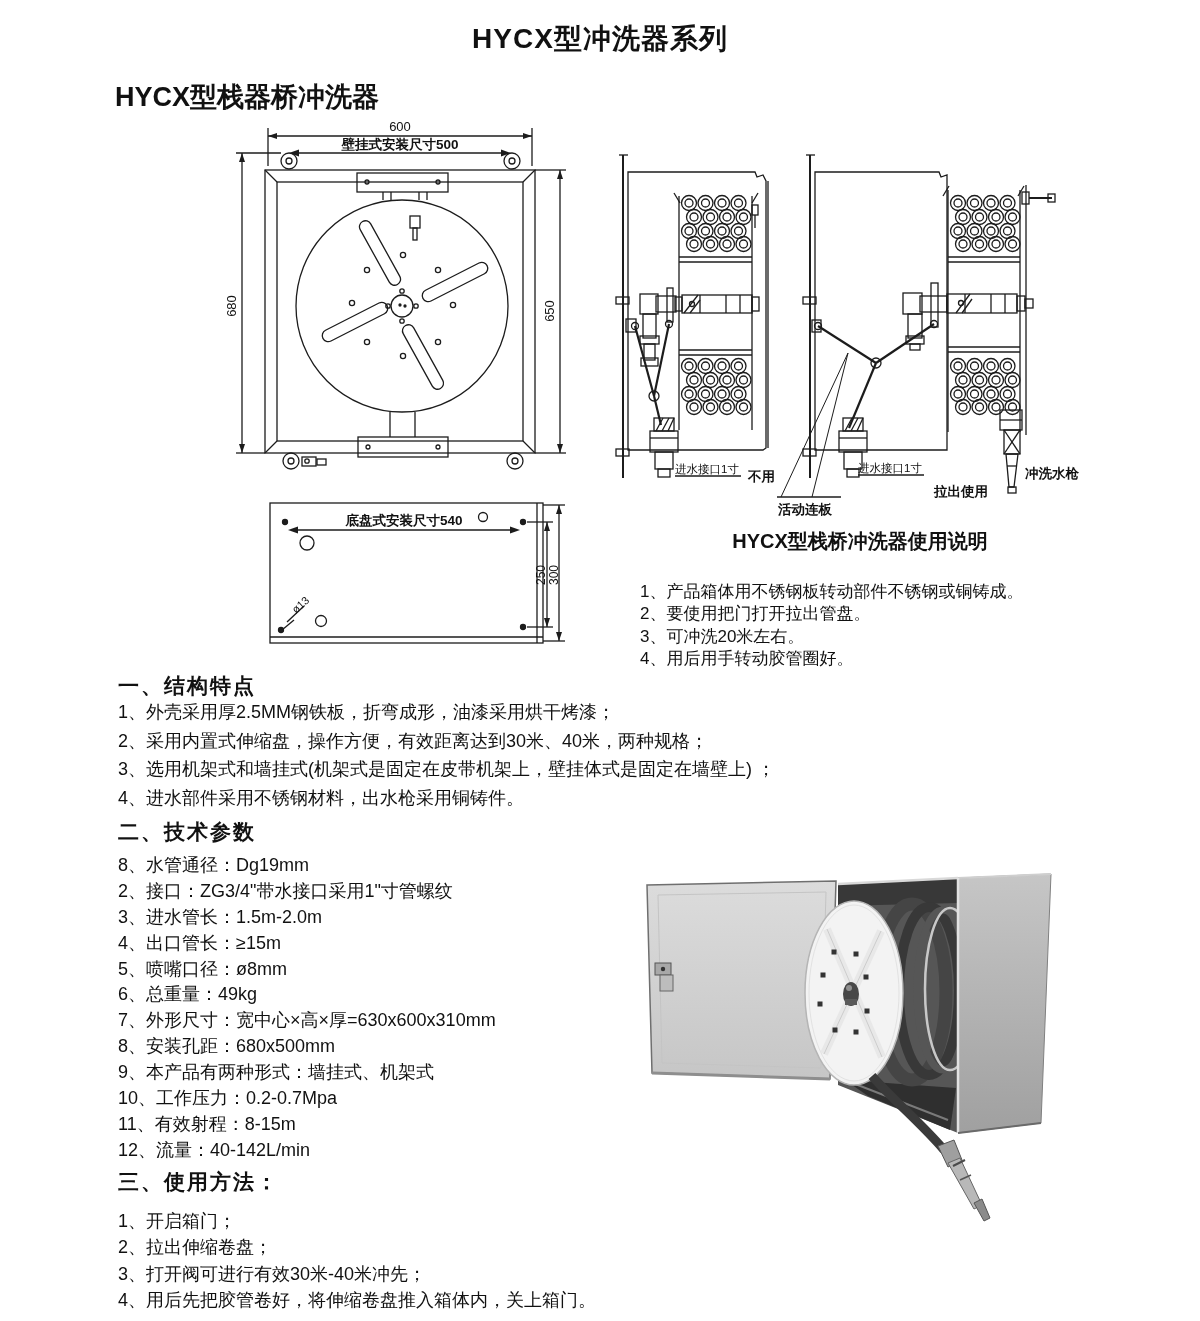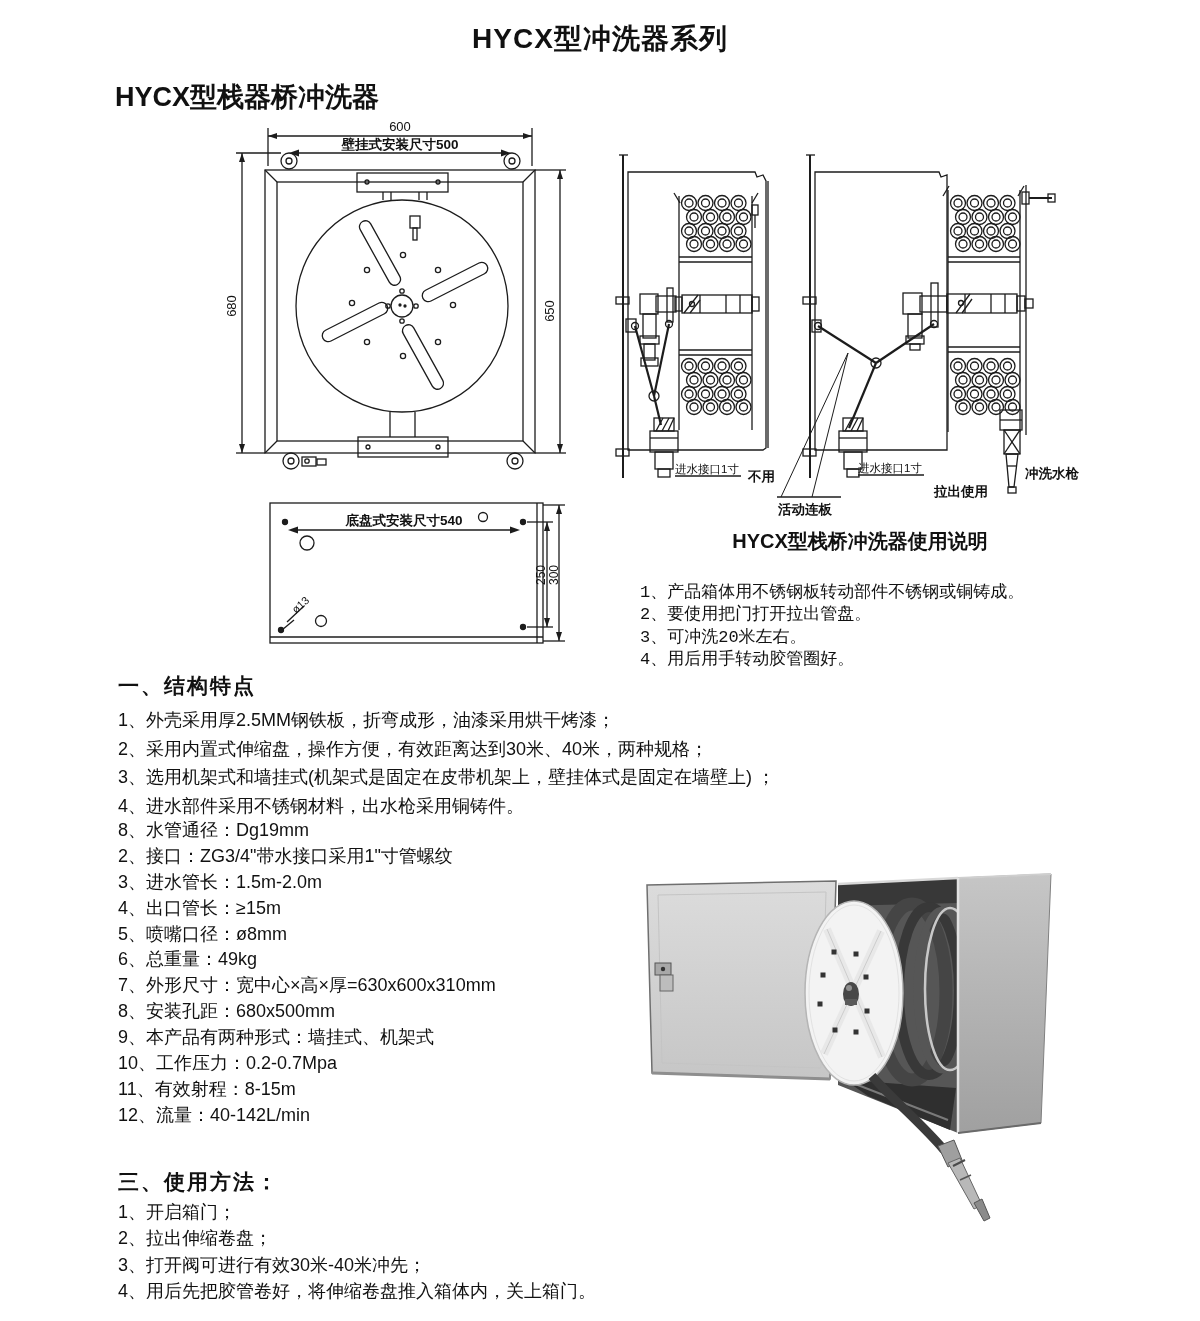--- a/index.html
+++ b/index.html
@@ -9,28 +9,28 @@
     overflow:hidden;
   }
   .abs { position:absolute; }
   #page-title { top:20px; left:0; width:1200px; text-align:center;
     font-size:28px; font-weight:bold; letter-spacing:1px; }
   #page-subtitle { top:79px; left:115px; font-size:27px; font-weight:bold;text-align:right; }
   #drawings-svg { left:0; top:0; }
   svg text { fill:#111; stroke:none; font-family:"Liberation Sans","DejaVu Sans",sans-serif; }
   .usage { left:640px; top:528px; width:450px; }
   .usage-heading { font-size:20px; font-weight:bold; text-align:center; width:440px; margin-bottom:2px; }
-  .usage-items { font-family:Liberation Mono, monospace; font-size:17px;margin-top:25px; }
+  .usage-items { font-family:Liberation Sans, sans-serif; font-size:17px;margin-top:25px; }
   .usage-items .item { height:22.4px; white-space:nowrap; }
   .section { left:118px; width:1060px; }
   #sec1 { top:672px; } #sec2 { top:818px; } #sec3 { top:1168px; }
   .sec-heading { font-size:21px; font-weight:bold; letter-spacing:2px; }
-  #sec1 .sec-heading { margin-bottom:8px; }
+  #sec1 .sec-heading { }
   #sec2 .sec-heading { margin-bottom:7px; }
-  #sec3 .sec-heading { margin-bottom:4px; }
+  #sec3 .sec-heading { margin-bottom:13px; }
   .sec-items { font-size:18px; }
   #sec1 .item { height:28.6px; }
   #sec2 .item { height:25.9px; }
   #sec3 .item { height:26.4px; }
   .item { white-space:nowrap; }
 </style>
 </head>
 <body>
 
 <div class="abs" id="page-title">HYCX型冲洗器系列</div>
@@ -400,20 +400,21 @@
   <div class="sec-heading">一、结构特点</div>
   <div class="sec-items">
     <div class="item">1、外壳采用厚2.5MM钢铁板，折弯成形，油漆采用烘干烤漆；</div>
     <div class="item">2、采用内置式伸缩盘，操作方便，有效距离达到30米、40米，两种规格；</div>
     <div class="item">3、选用机架式和墙挂式(机架式是固定在皮带机架上，壁挂体式是固定在墙壁上) ；</div>
     <div class="item">4、进水部件采用不锈钢材料，出水枪采用铜铸件。</div>
   </div>
 </div>
 
 <div class="abs section" id="sec2">
+  <div class="sec-heading">二、技术参数</div>
   <div class="sec-items">
     <div class="item">8、水管通径：Dg19mm</div>
     <div class="item">2、接口：ZG3/4"带水接口采用1"寸管螺纹</div>
     <div class="item">3、进水管长：1.5m-2.0m</div>
     <div class="item">4、出口管长：≥15m</div>
     <div class="item">5、喷嘴口径：ø8mm</div>
     <div class="item">6、总重量：49kg</div>
     <div class="item">7、外形尺寸：宽中心×高×厚=630x600x310mm</div>
     <div class="item">8、安装孔距：680x500mm</div>
     <div class="item">9、本产品有两种形式：墙挂式、机架式</div>

